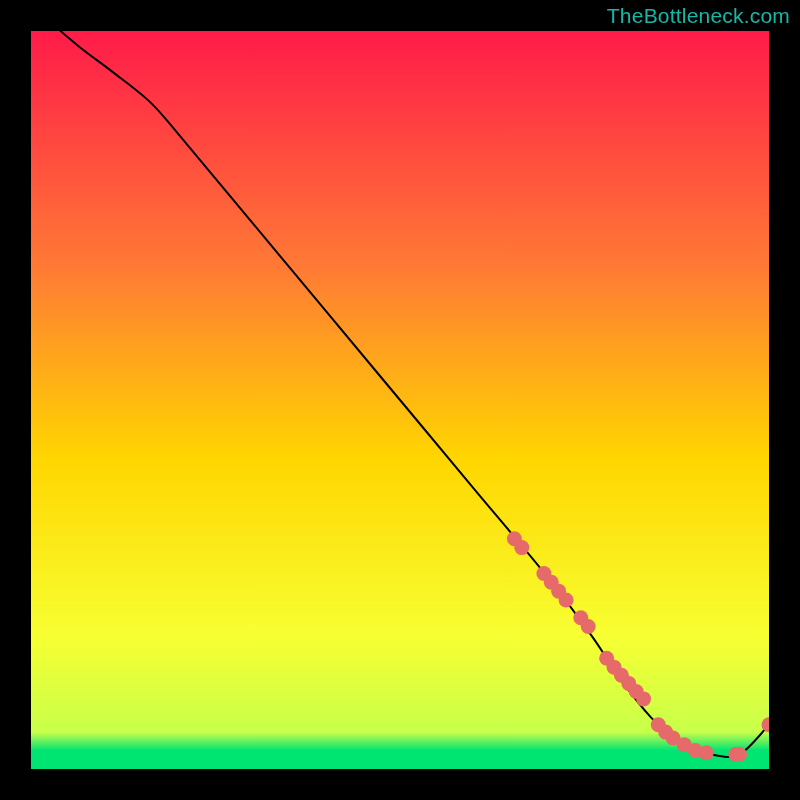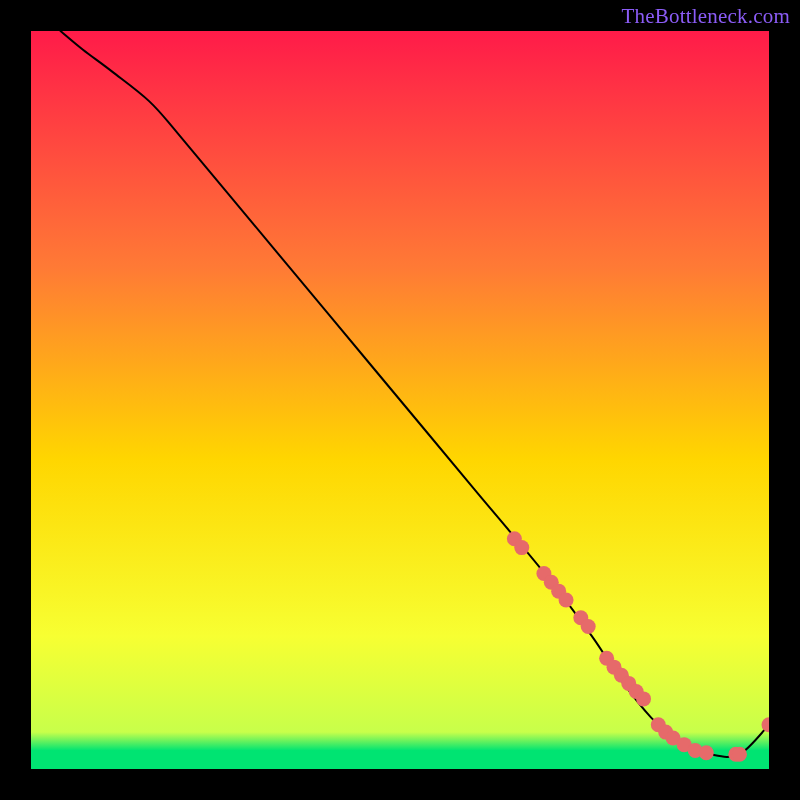--- a/index.html
+++ b/index.html
@@ -13,22 +13,22 @@
   .wrap {
     position: relative;
     width: 800px;
     height: 800px;
     background: #000;
   }
   .attribution {
     position: absolute;
     top: 4px;
     right: 10px;
-    color: #8b5cf6;
-    font-family: Liberation Serif, serif;
+    color: #14b8a6;
+    font-family: Liberation Sans, sans-serif;
     font-size: 21px;
     letter-spacing: 0.2px;
     pointer-events: none;
   }
   svg {
     display: block;
   }
 </style>
 </head>
 <body>

